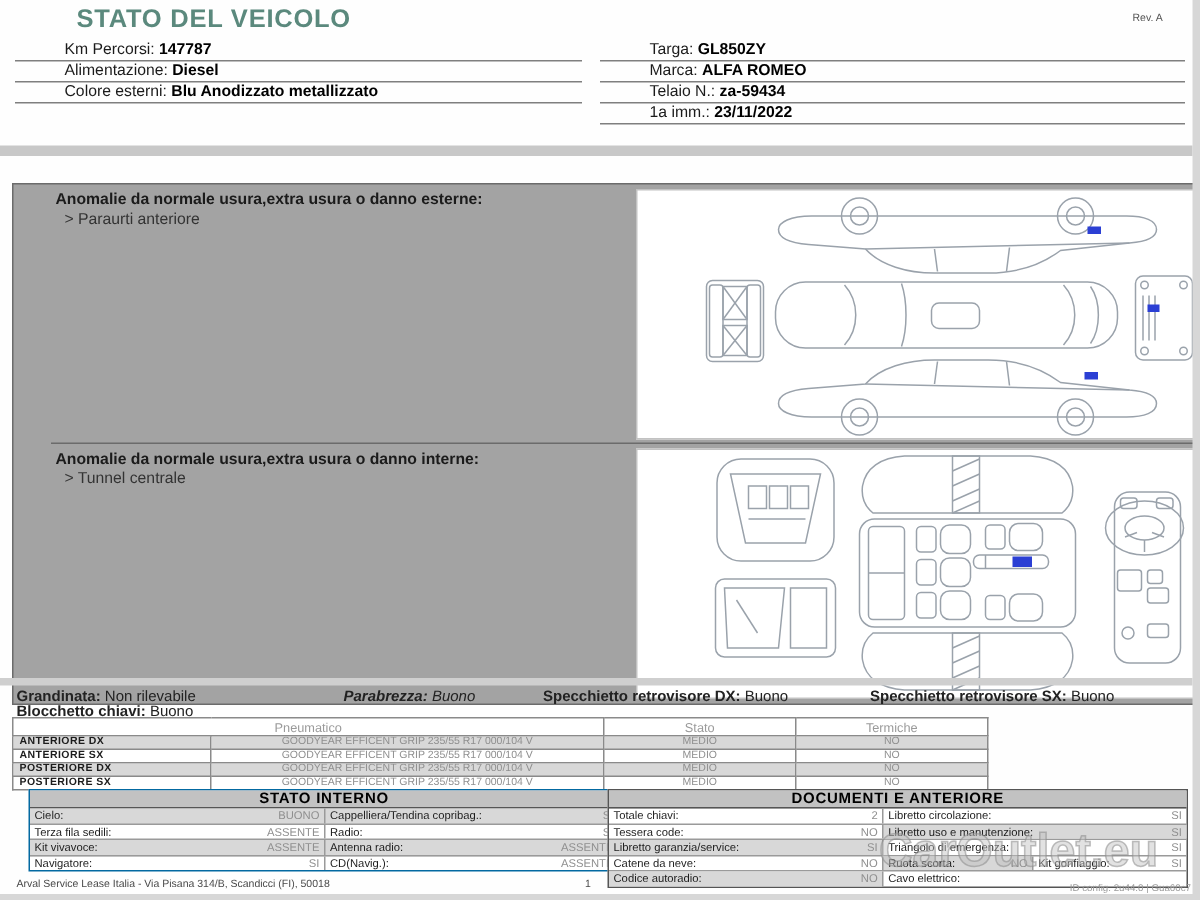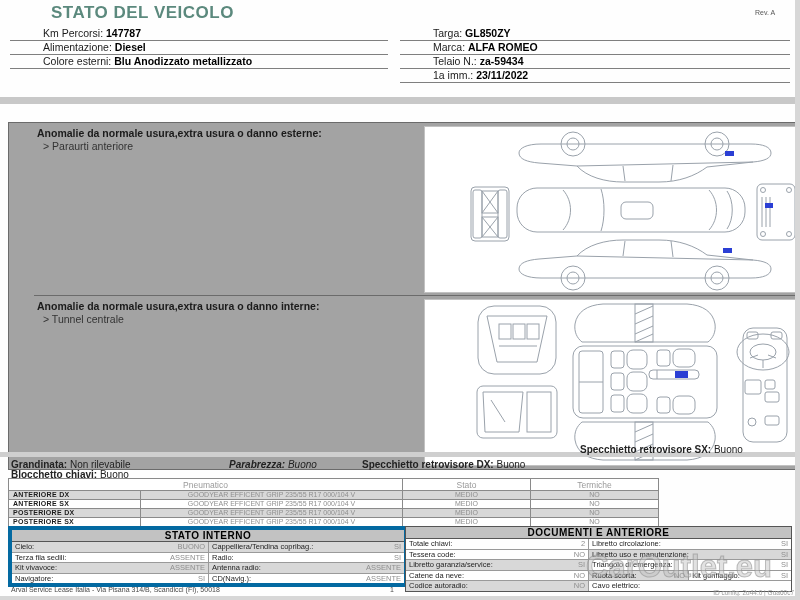--- a/index.html
+++ b/index.html
@@ -35,21 +35,21 @@
   .tyre-table,.cerchi-table{position:absolute;border-collapse:collapse;table-layout:fixed;background:#fff;}
   .tyre-table{left:8px;top:478px;width:650px;}
   .cerchi-table{left:663px;top:478px;width:127px;}
   .tyre-table th,.tyre-table td,.cerchi-table th,.cerchi-table td{border:1px solid #8a8a8a;overflow:hidden;white-space:nowrap;padding:0;}
   .tyre-table,.cerchi-table{border:1px solid #555;padding-left:48px;}
   .tyre-table th,.cerchi-table th{font-size:8.5px;color:#9a9a9a;font-weight:normal;height:11px;text-align:center;}
   .tyre-table td,.cerchi-table td{font-size:7px;height:8px;line-height:8px;color:#8f8f8f;text-align:center;}
   td.pos{text-align:left;padding-left:4px;font-weight:bold;color:#1d1d1d;letter-spacing:.3px;}
   tr.shade td{background:#d8d8d8;}
 
-  .si-table{position:absolute;left:8px;top:526px;width:392px;border:4px solid #0369a1;background:#fff;}
+  .si-table{position:absolute;left:19px;top:526px;width:392px;border:1px solid #0369a1;background:#fff;}
   .doc-table{position:absolute;left:405px;top:526px;width:385px;border:1px solid #555;background:#fff;}
   .table-header{background:#c2c2c2;text-align:center;font-weight:bold;font-size:10px;line-height:11px;border-bottom:1px solid #555;letter-spacing:.5px;color:#000;}
   .t-row{display:flex;border-bottom:1px solid #9a9a9a;}
   .t-row:last-child{border-bottom:none;}
   .t-cell{display:flex;justify-content:space-between;box-sizing:border-box;font-size:7.5px;line-height:9.5px;padding:0 3px;}
   .t-cell + .t-cell{border-left:1px solid #9a9a9a;}
   .t-cell .cl{color:#1d1d1d;}
   .t-cell .cv{color:#8f8f8f;}
   .w-half{width:50%;}
   .w-l{width:47.3%;}
@@ -211,21 +211,21 @@
         </svg>
       </div>
     </div>
   </div>
 
   <div class="bar bar-mid"></div>
 
   <div class="cs-line" style="left:11px;top:459px;"><span class="lbl">Grandinata:</span> <span>Non rilevabile</span></div>
   <div class="cs-line" style="left:229px;top:459px;font-style:italic;"><span class="lbl">Parabrezza:</span> <span>Buono</span></div>
   <div class="cs-line" style="left:362px;top:459px;"><span class="lbl">Specchietto retrovisore DX:</span> <span>Buono</span></div>
-  <div class="cs-line" style="left:580px;top:444px;text-align:right;"><span class="lbl">Specchietto retrovisore SX:</span> <span>Buono</span></div>
+  <div class="cs-line" style="left:580px;top:459px;text-align:right;"><span class="lbl">Specchietto retrovisore SX:</span> <span>Buono</span></div>
   <div class="cs-line" style="left:11px;top:469px;"><span class="lbl">Blocchetto chiavi:</span> <span>Buono</span></div>
 
   <table class="tyre-table">
     <colgroup>
         <col style="width:132px">
         <col style="width:262px">
         <col style="width:128px">
         <col style="width:128px">
       </colgroup>
     <tbody>

